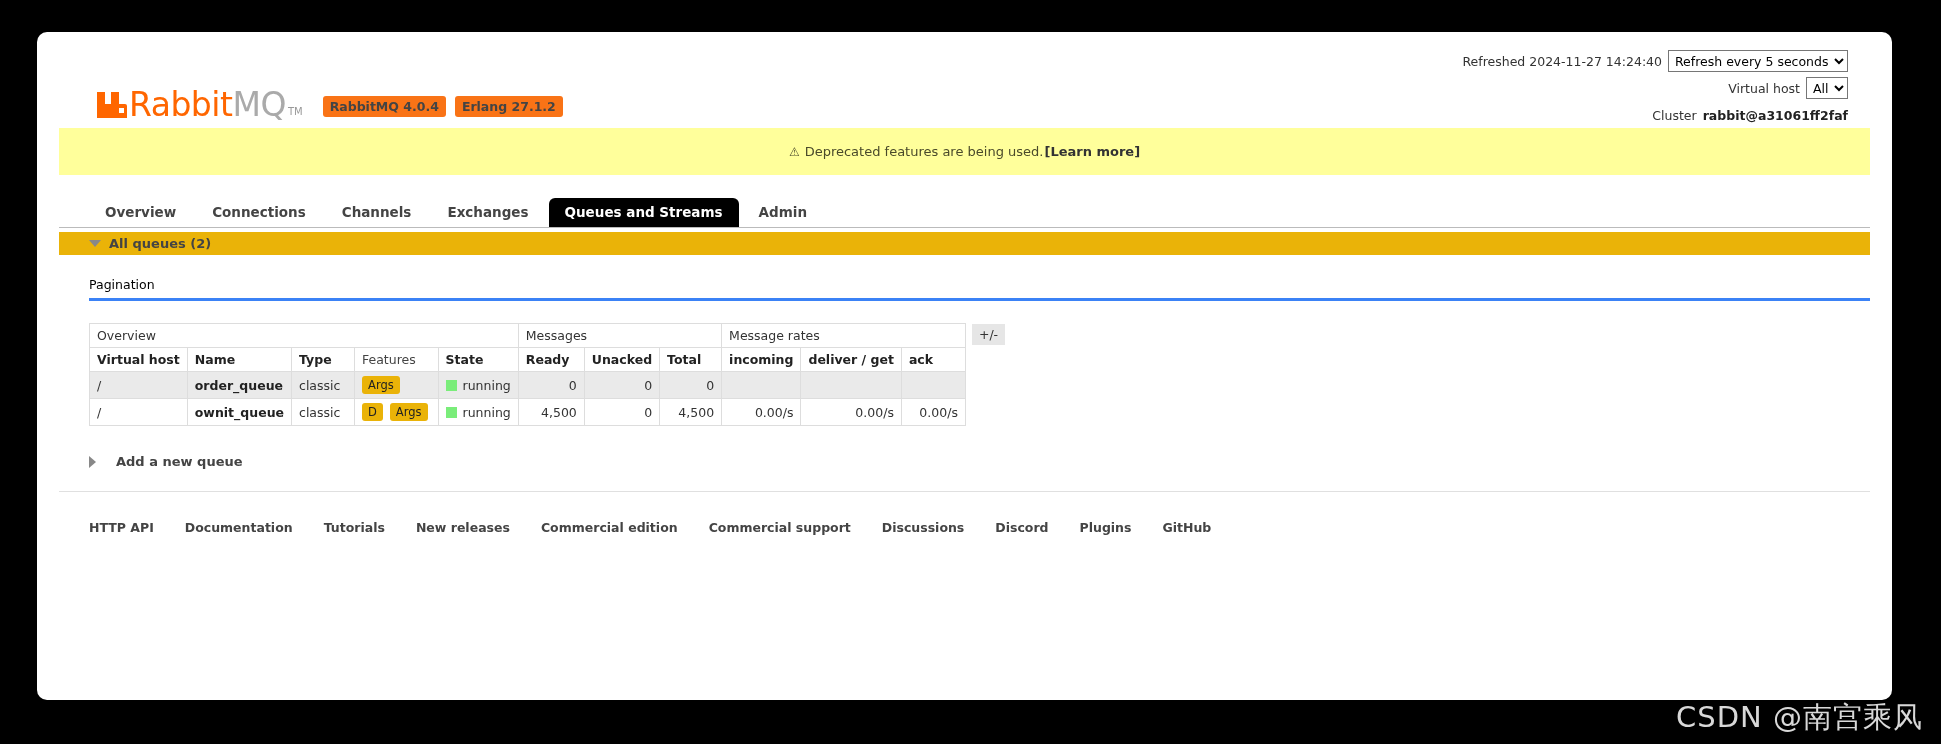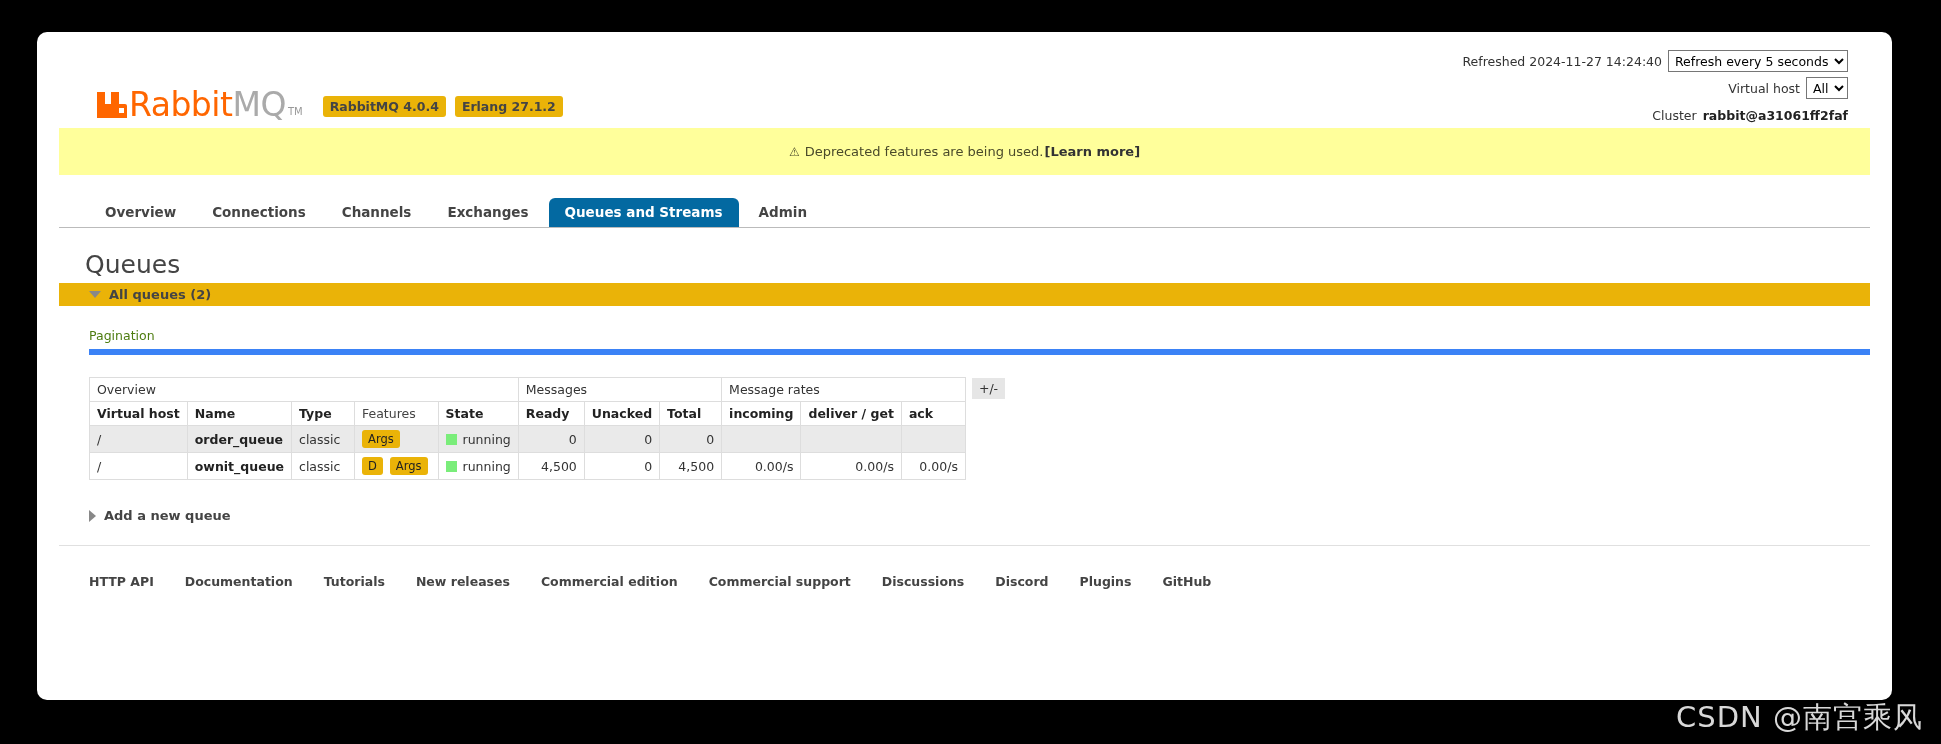--- a/index.html
+++ b/index.html
@@ -64,21 +64,21 @@
     align-self: flex-end;
     padding-bottom: 4px;
   }
   .ver-badges {
     display: flex;
     gap: 9px;
     padding-bottom: 4px;
     margin-left: 10px;
   }
   .ver-badge {
-    background: #eab308;
+    background: #f97316;
     color: #444;
     font-size: 12.5px;
     font-weight: bold;
     padding: 3px 7px;
     border-radius: 3px;
     white-space: nowrap;
   }
 
   .hdr-right {
     position: absolute;
@@ -152,21 +152,21 @@
   .tab {
     font-size: 13.5px;
     font-weight: bold;
     color: #444;
     padding: 6px 16px 7px 16px;
     margin-right: 4px;
     cursor: pointer;
     white-space: nowrap;
   }
   .tab.active {
-    background: #0369a1;
+    background: #000000;
     color: #fff;
     border-radius: 6px 6px 0 0;
   }
 
   
   .content {
     position: absolute;
     left: 22px; right: 22px; top: 200px;
   }
   h1.page-title {
@@ -196,23 +196,23 @@
   }
   .tri-right {
     width: 0; height: 0;
     border-top: 6px solid transparent;
     border-bottom: 6px solid transparent;
     border-left: 7px solid #888;
   }
 
   .pagination-lbl {
     font-size: 12.5px;
-    color: #4d7c0f;
+    color: #000000;
     margin: 22px 0 4px 30px;
-    border-bottom: 6px solid #3b82f6;
+    border-bottom: 3px solid #3b82f6;
     padding-bottom: 6px;
   }
 
   .filter-row {
     position: relative;
     margin: 14px 0 0 30px;
     display: flex;
     align-items: center;
     gap: 7px;
     font-size: 12.5px;
@@ -326,21 +326,21 @@
     color: #333;
     font-size: 12.5px;
     padding: 3px 7px;
     cursor: pointer;
     margin-top: 1px;
   }
 
   .addnew {
     display: flex;
     align-items: center;
-    gap: 8px;
+    gap: 20px;
     margin: 28px 0 0 30px;
     font-size: 13px;
     font-weight: bold;
     color: #444;
     cursor: pointer;
   }
 
   .footer {
     margin: 22px 0 0 0;
     border-top: 1px solid #e0e0e0;
@@ -421,21 +421,20 @@
       <div class="tabs">
         <div class="tab">Overview</div>
         <div class="tab">Connections</div>
         <div class="tab">Channels</div>
         <div class="tab">Exchanges</div>
         <div class="tab active">Queues and Streams</div>
         <div class="tab">Admin</div>
       </div>
 
       <div class="content">
-        <h1 class="page-title">Queues</h1>
 
         <div class="section-head">
           <span class="tri-down"></span>
           <span>All queues (2)</span>
         </div>
 
         <div class="pagination-lbl">Pagination</div>
 
 
         <div class="tbl-wrap">

